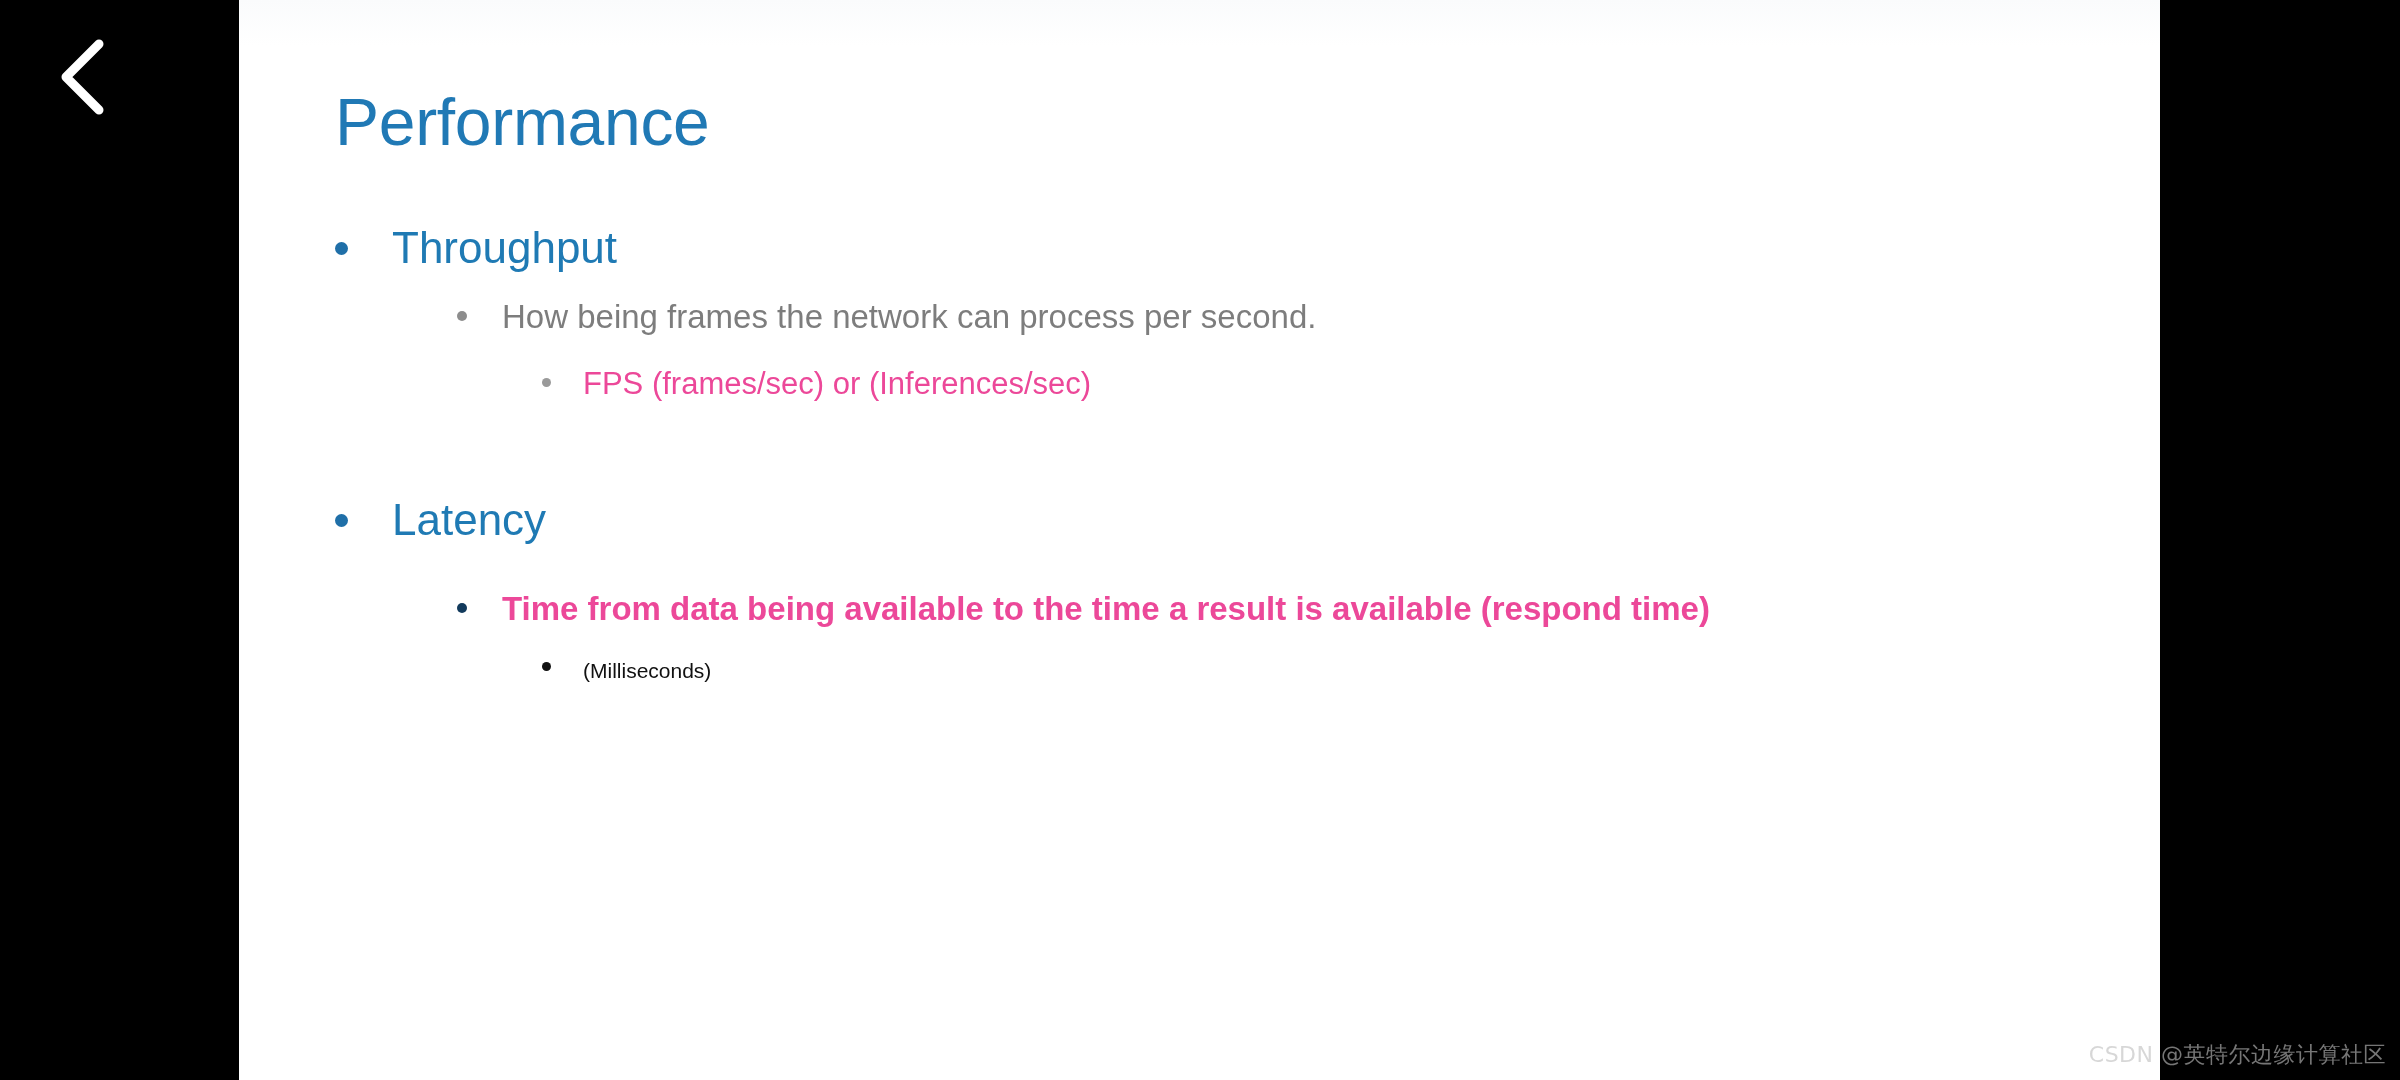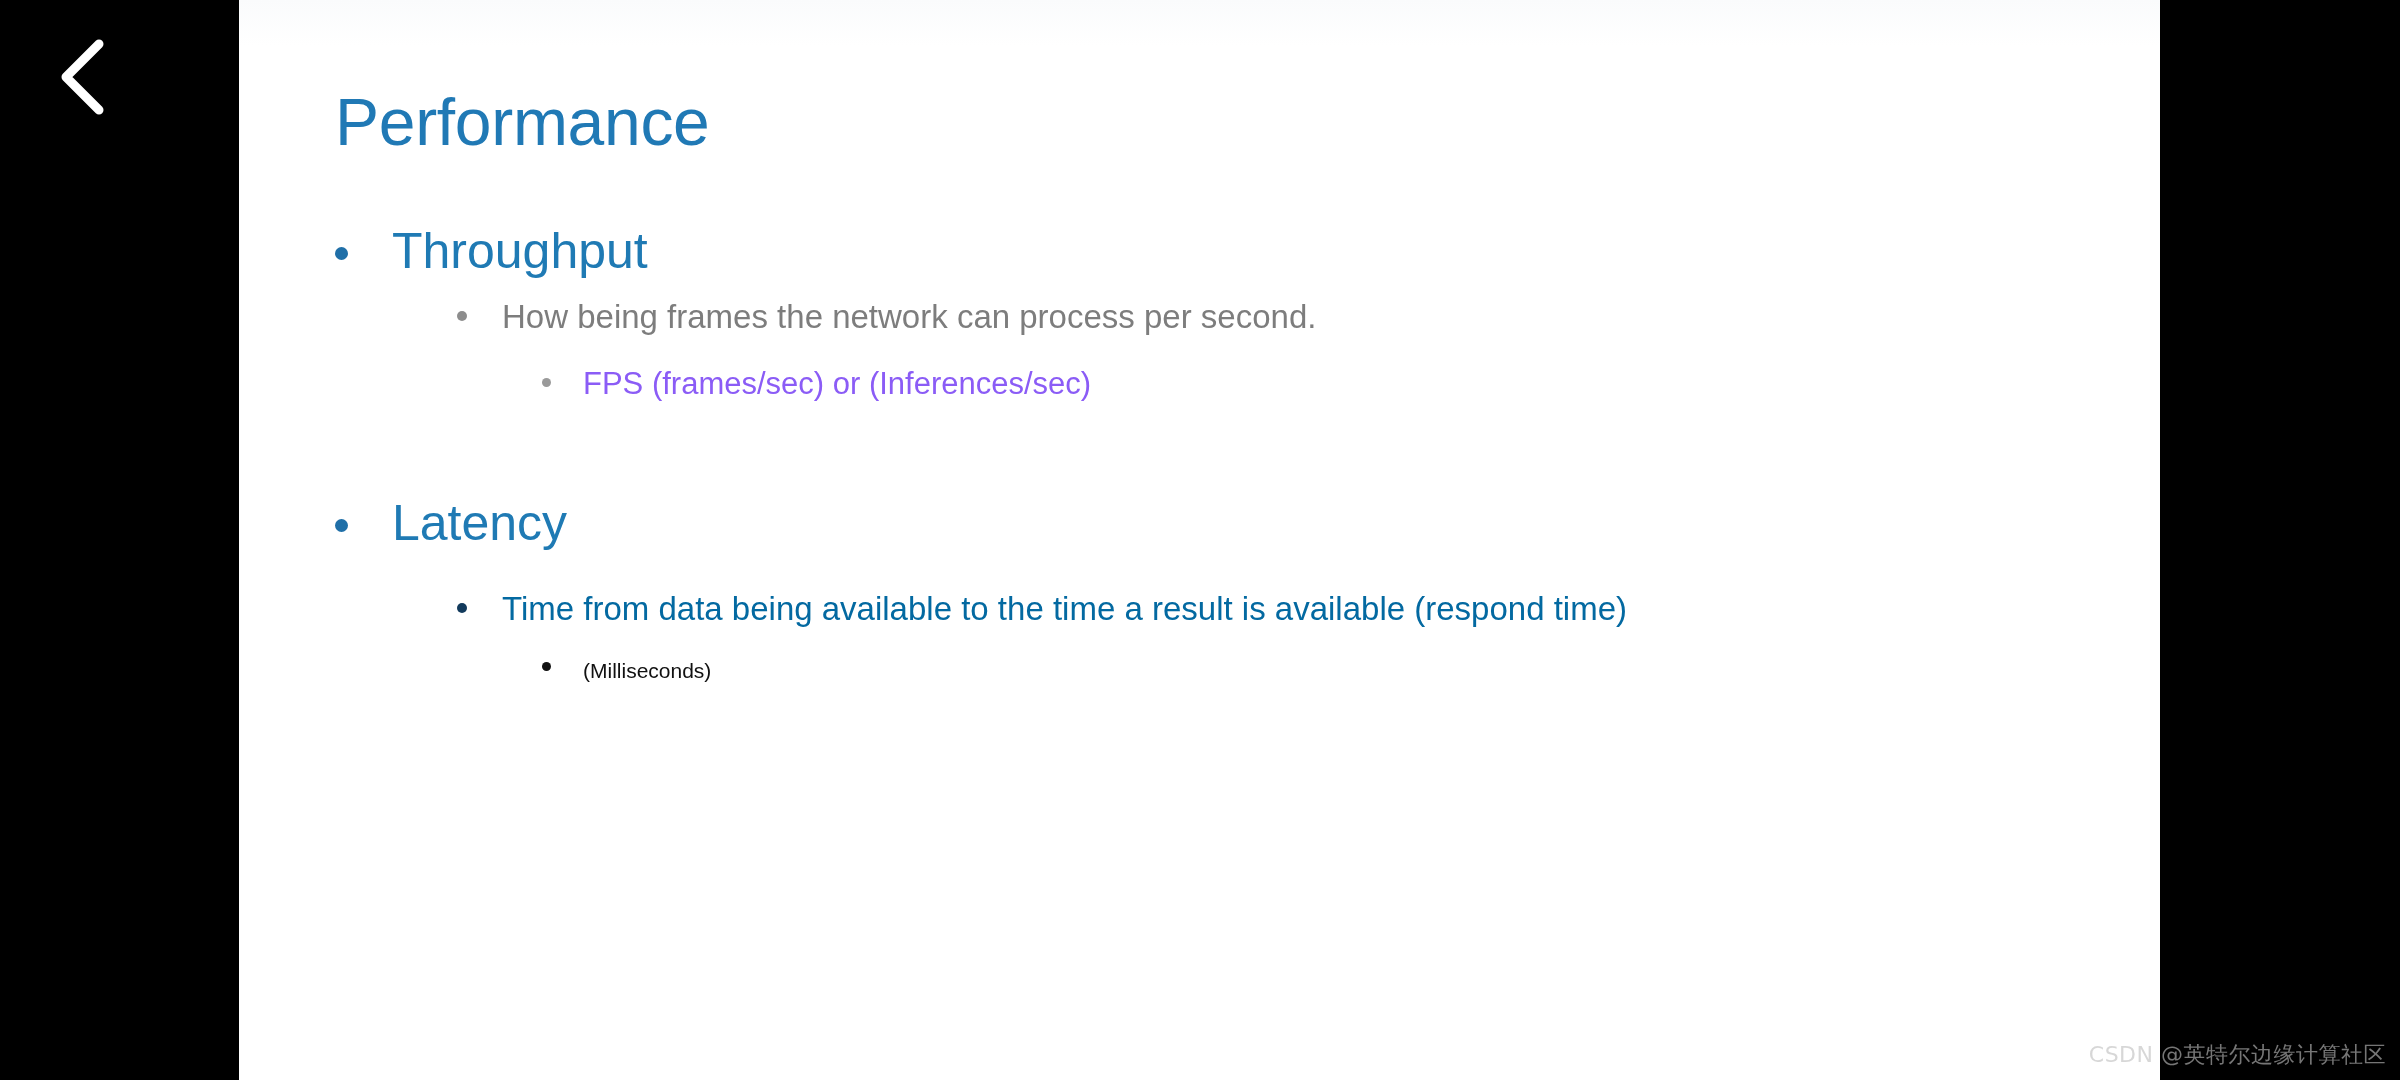--- a/index.html
+++ b/index.html
@@ -113,21 +113,21 @@
   }
   .lvl1 .bullet-marker {
     width: 13px;
     height: 13px;
     background: #1f6fa8;
     margin-right: 44px;
     position: relative;
     top: -8px;
   }
   .lvl1 .bullet-text {
-    font-size: 50px;
+    font-size: 44px;
     color: #1f7ab4;
     line-height: 1;
   }
 
   
   .lvl2 {
     margin-left: 218px;
     height: 68px;
   }
   .lvl2 .bullet-marker {
@@ -152,27 +152,27 @@
   .lvl3 .bullet-marker {
     width: 9px;
     height: 9px;
     background: #9a9a9a;
     margin-right: 32px;
     position: relative;
     top: -7px;
   }
   .lvl3 .bullet-text {
     font-size: 31px;
-    color: #8b5cf6;
+    color: #ec4899;
     line-height: 1;
   }
 
   
   .lvl2.navy .bullet-marker { background: #123a5c; }
-  .lvl2.navy .bullet-text   { color: #0369a1; }
+  .lvl2.navy .bullet-text   { color: #ec4899; font-weight: bold; }
 
   
   .lvl3.black .bullet-marker { background: #111111; }
   .lvl3.black .bullet-text   { color: #111111; font-size: 21px; }
 
   .gap-before-latency { margin-top: 64px; }
   .gap-before-latency-sub { margin-top: 20px; }
 
   
   #watermark {

